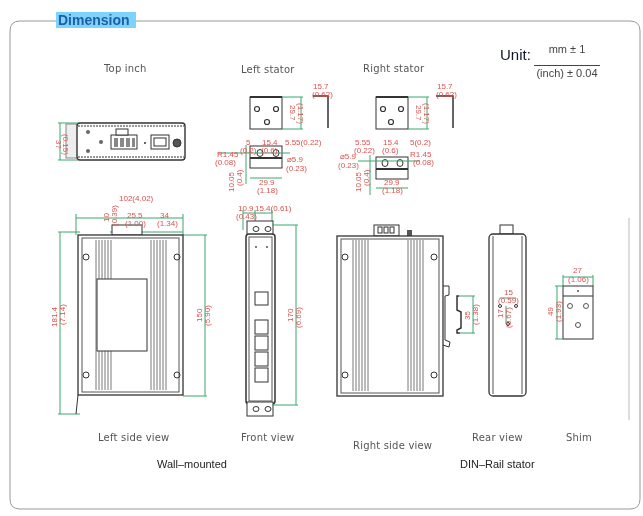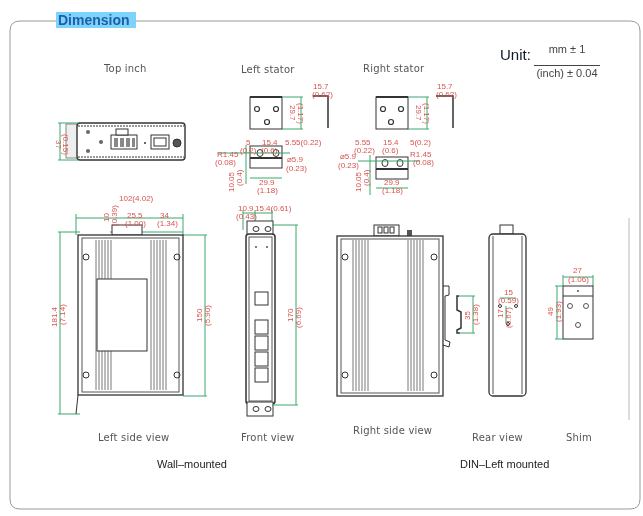--- a/index.html
+++ b/index.html
@@ -282,18 +282,18 @@
   <span class="num">mm ± 1</span>
   <span class="den">(inch) ± 0.04</span>
 </div>
 
 <div class="lbl" style="left:104px; top:63px;">Top inch</div>
 <div class="lbl" style="left:241px; top:64px;text-align:right;">Left stator</div>
 <div class="lbl" style="left:363px; top:63px;">Right stator</div>
 
 <div class="lbl" style="left:98px; top:432px;">Left side view</div>
 <div class="lbl" style="left:241px; top:432px;">Front view</div>
-<div class="lbl" style="left:353px; top:425px;">Right side view</div>
+<div class="lbl" style="left:353px; top:440px;">Right side view</div>
 <div class="lbl" style="left:472px; top:432px;">Rear view</div>
 <div class="lbl" style="left:566px; top:432px;">Shim</div>
 
 <div class="grp" style="left:157px; top:458px;">Wall–mounted</div>
-<div class="grp" style="left:460px; top:458px;">DIN–Left mounted</div>
+<div class="grp" style="left:460px; top:458px;">DIN–Rail stator</div>
 
 </body></html>

